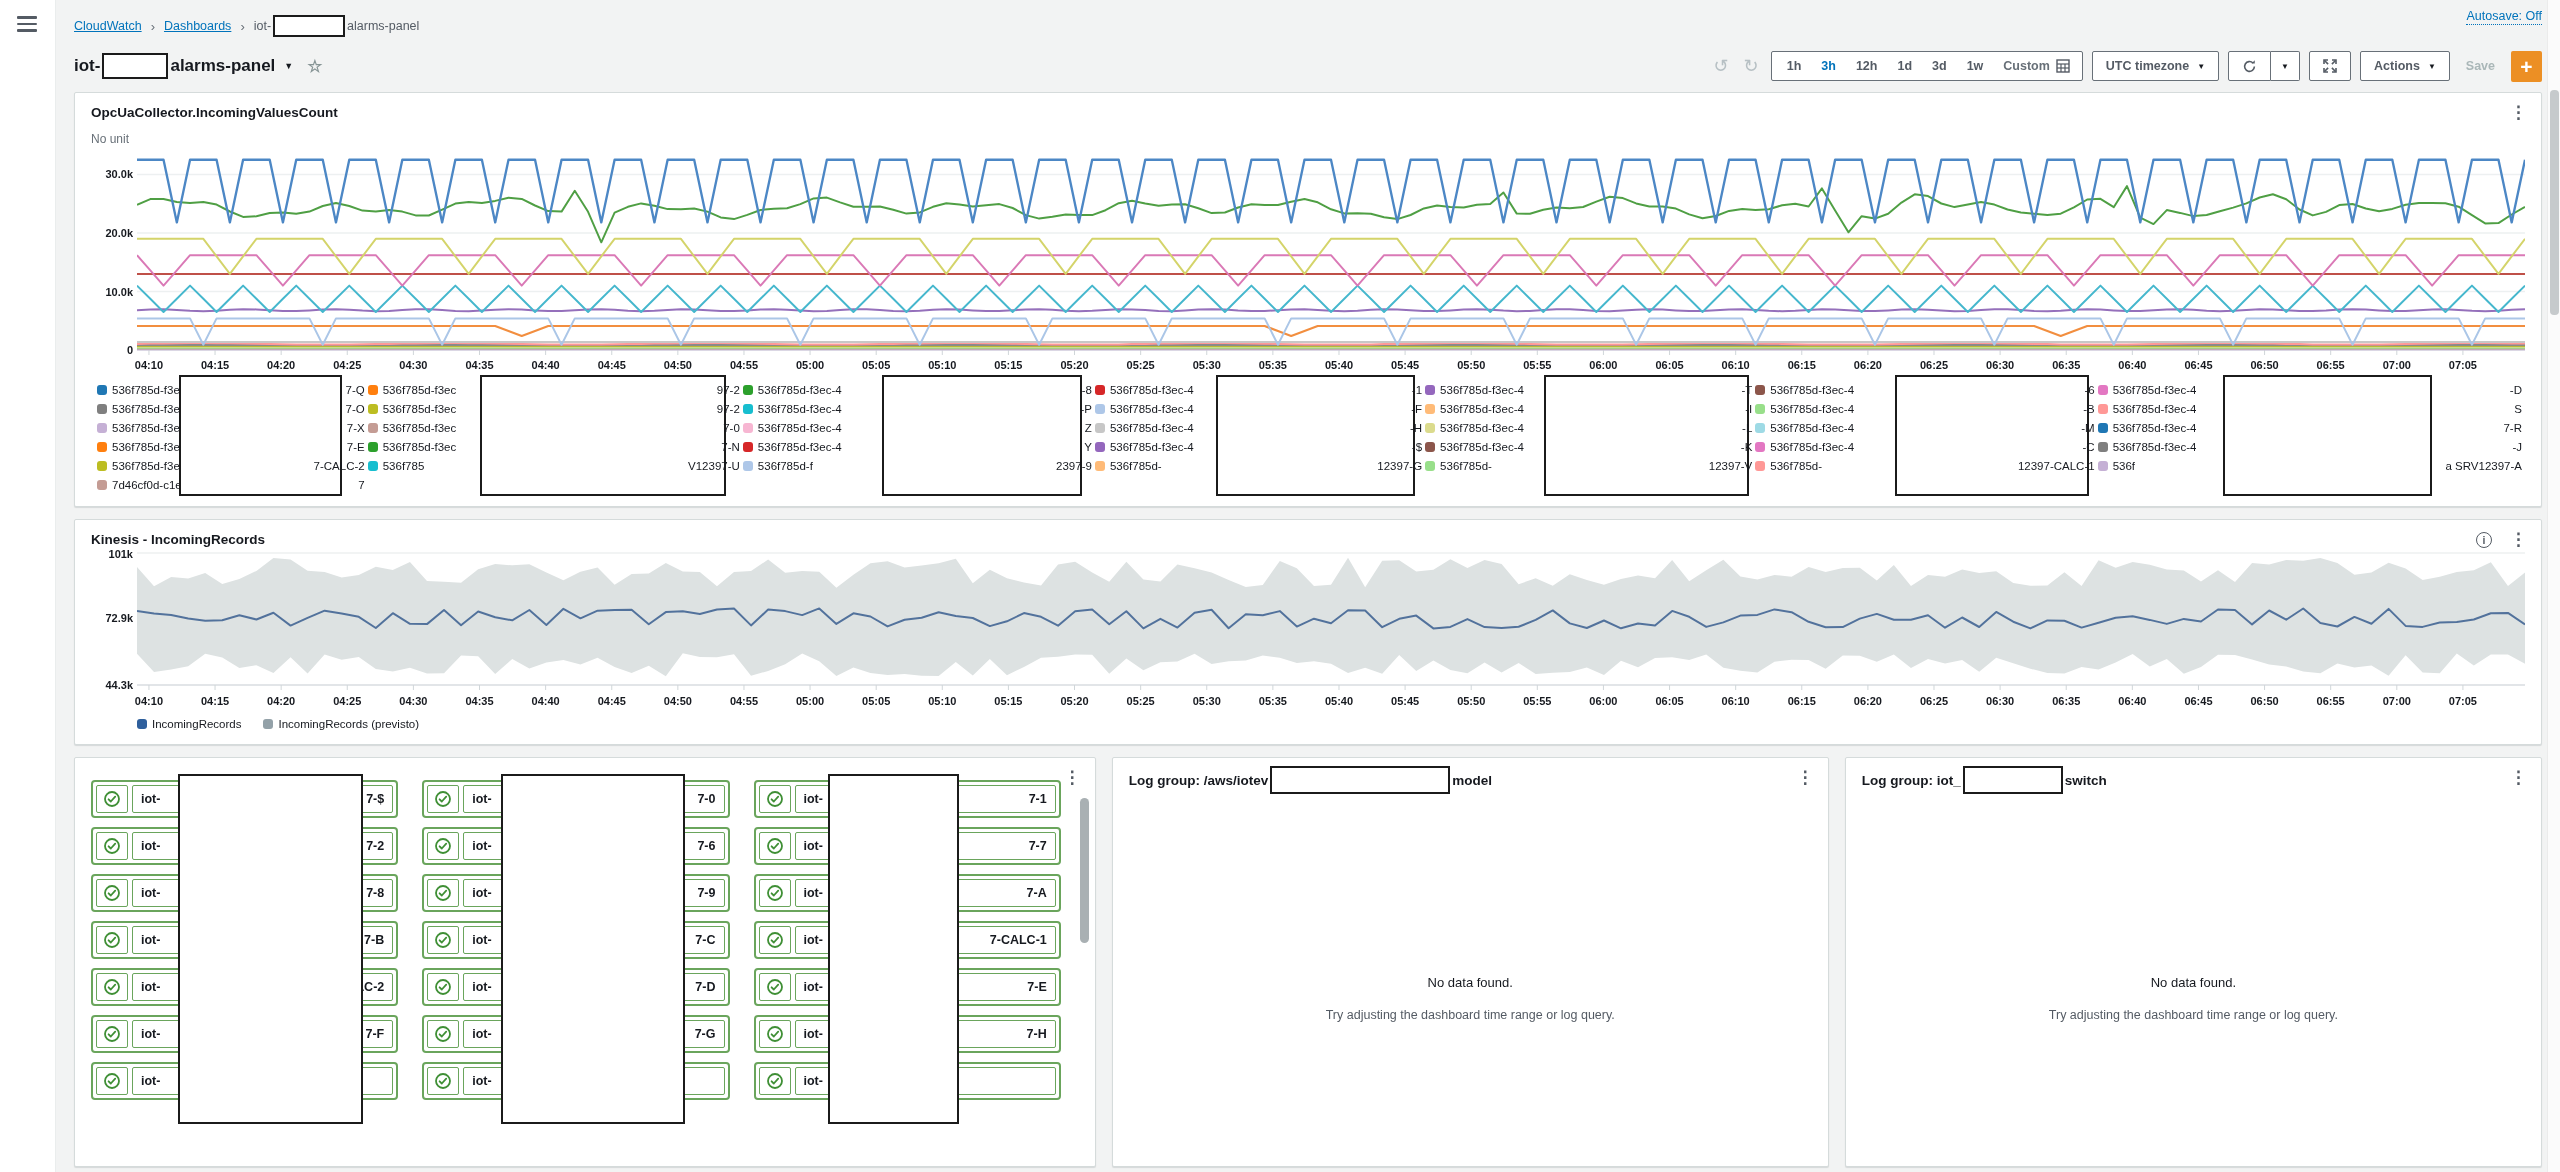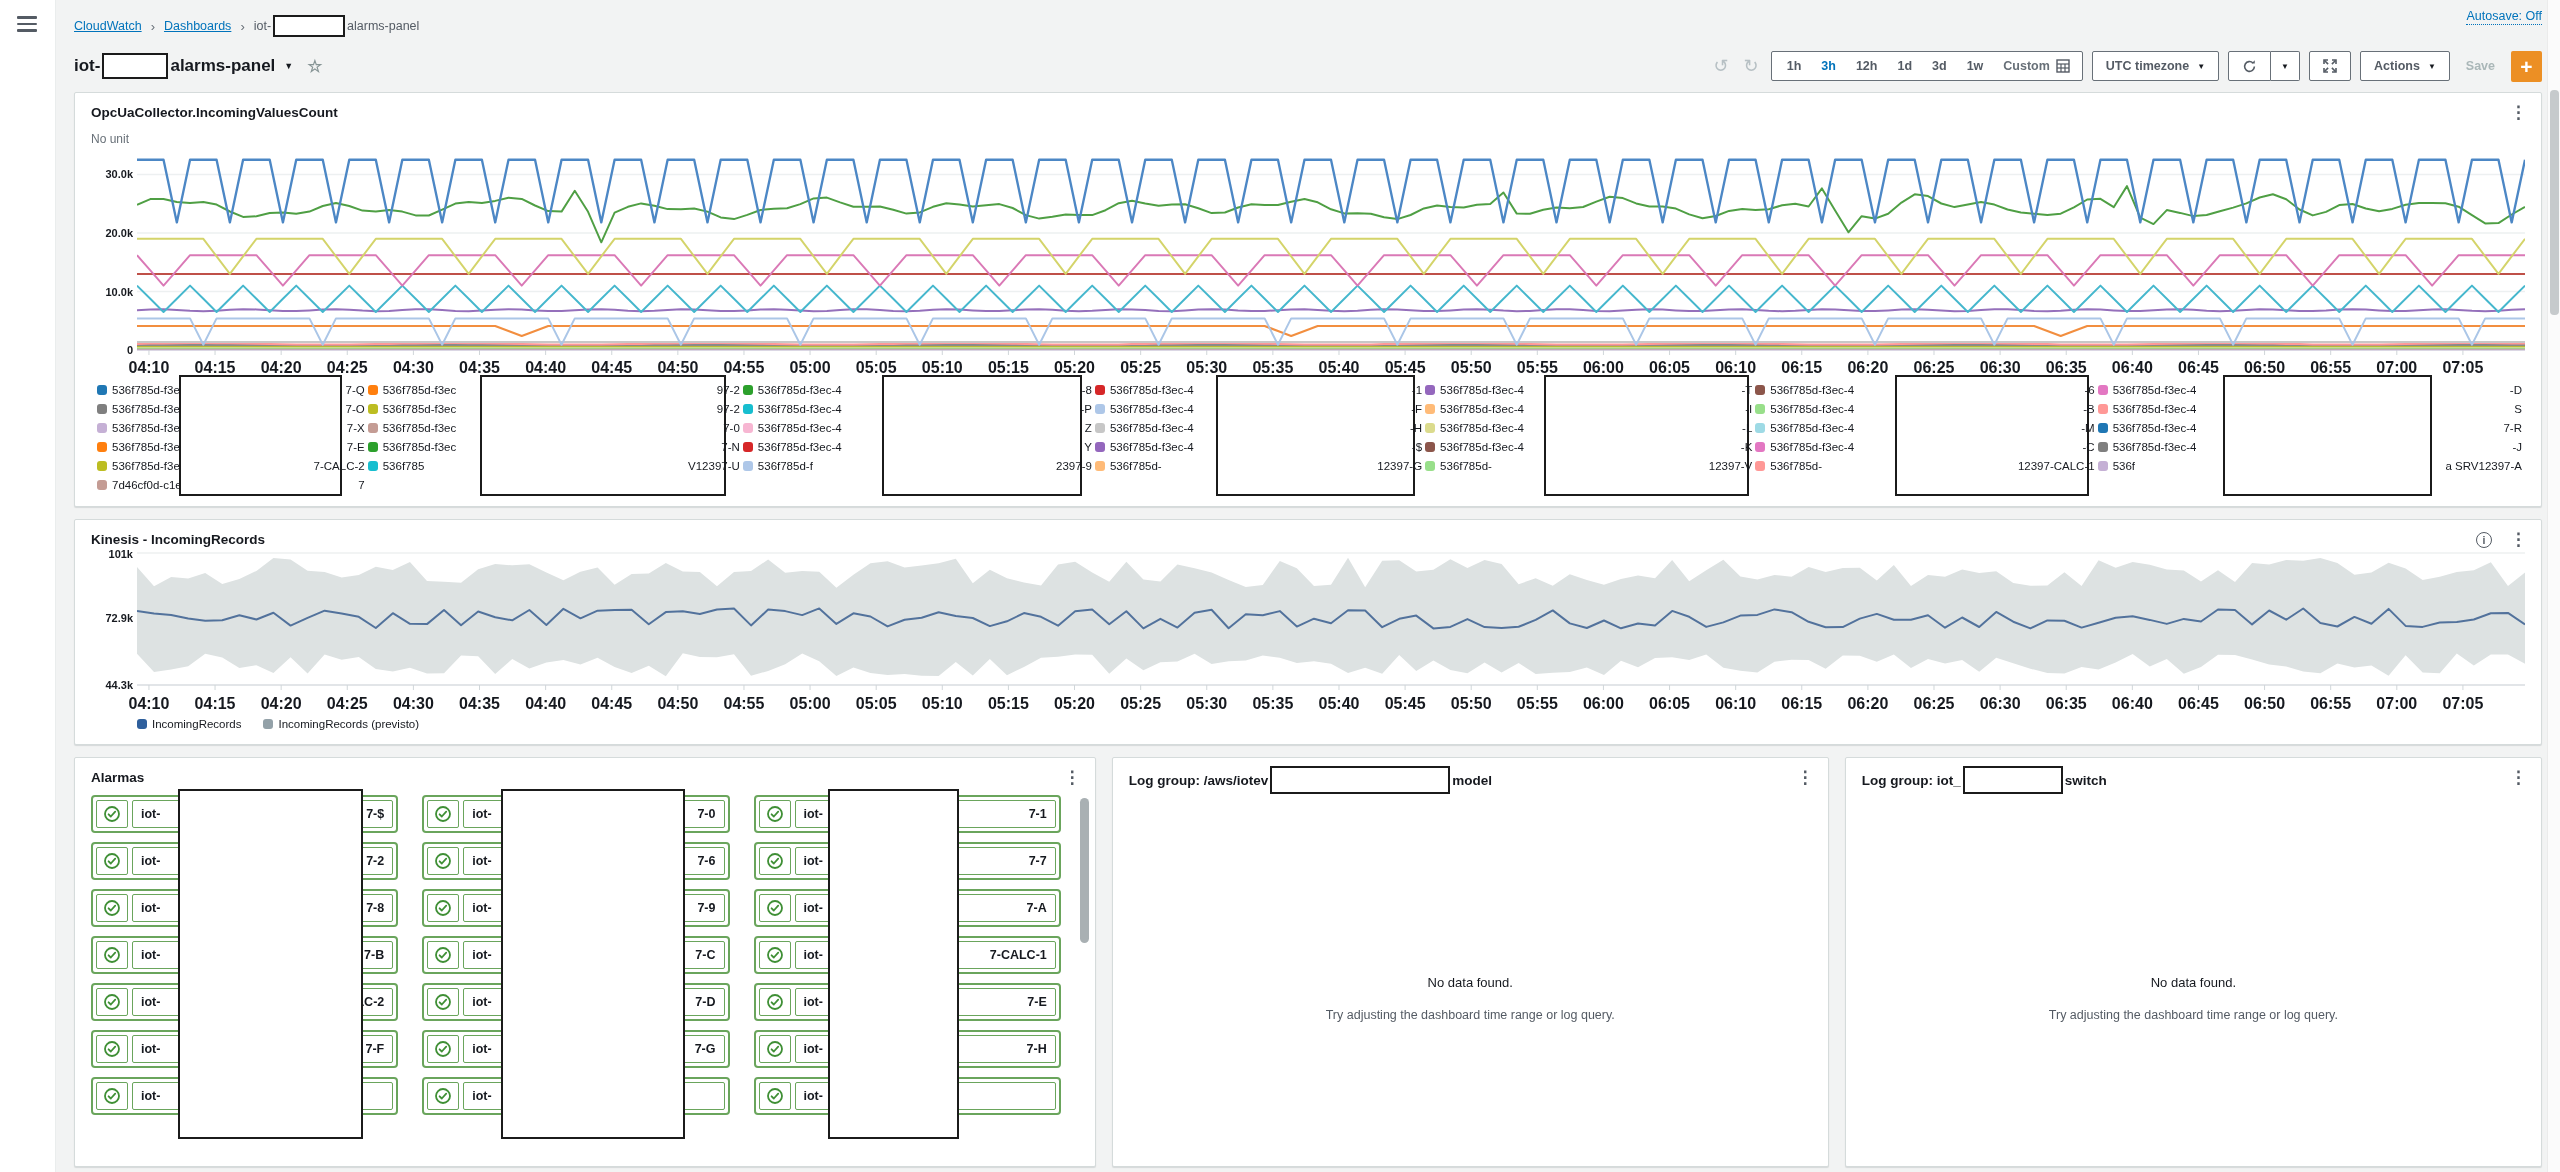--- a/index.html
+++ b/index.html
@@ -49,21 +49,21 @@
   .card-icons{position:absolute;top:11px;right:14px;display:flex;gap:18px;align-items:center;z-index:4}
   .kebab{color:#545b64;font-size:17px;font-weight:700;cursor:pointer;line-height:1}
   .info-icon{width:16px;height:16px;border:1.5px solid #545b64;border-radius:50%;color:#545b64;font-size:10.5px;font-weight:700;display:flex;align-items:center;justify-content:center;cursor:pointer}
 
   .unit-label{font-size:12px;color:#687078;margin:12px 0 8px}
   .chart-wrap{display:flex}
   .yaxis{width:46px;position:relative;font-size:11px;font-weight:700;color:#16191f;flex:none}
   .ytick{position:absolute;right:4px;transform:translateY(-50%);white-space:nowrap}
   .plot{flex:1;position:relative;min-width:0}
   .plot svg{display:block;width:100%}
-  .xticks{position:relative;height:17px;margin-left:46px;font-size:16px;font-weight:700;color:#16191f}
+  .xticks{position:relative;height:17px;margin-left:46px;font-size:11px;font-weight:700;color:#16191f}
   .xticks span{position:absolute;transform:translateX(-50%);top:3px;white-space:nowrap}
 
   
   .legend1{position:relative;margin-top:7px;padding-left:6px}
   .lrow{display:grid;grid-template-columns:11.15% 15.45% 14.5% 13.6% 13.6% 14.1% auto;height:19px;align-items:center}
   .lent{display:flex;align-items:center;min-width:0;font-size:11.5px;color:#16191f;padding-right:3px}
   .ldot{width:10px;height:10px;border-radius:3px;margin-right:5px;flex:none}
   .lpre{white-space:nowrap;overflow:hidden;flex:0 1 auto;min-width:0}
   .lfill{flex:1 1 0;min-width:0}
   .lsuf{white-space:nowrap;flex:none;position:relative;z-index:3}
@@ -640,21 +640,20 @@
       </span>
       <span class="lent">
         <span class="ldot" id="kdot2" style="background: rgb(147, 161, 168);"></span>
         <span>IncomingRecords (previsto)</span>
       </span>
     </div>
   </section>
 
   <div class="row3">
     <section class="card">
-      <div class="card-title">Alarmas</div>
       <div class="card-icons">
           <span class="kebab">⋮</span>
         </div>
       <div class="alarm-list" id="alarm-list">
         <div class="abox ab1"></div>
         <div class="abox ab2"></div>
         <div class="abox ab3"></div>
       <div class="alarm">
             <span class="alarm-icon">
               <svg width="18" height="18" viewBox="0 0 18 18">

